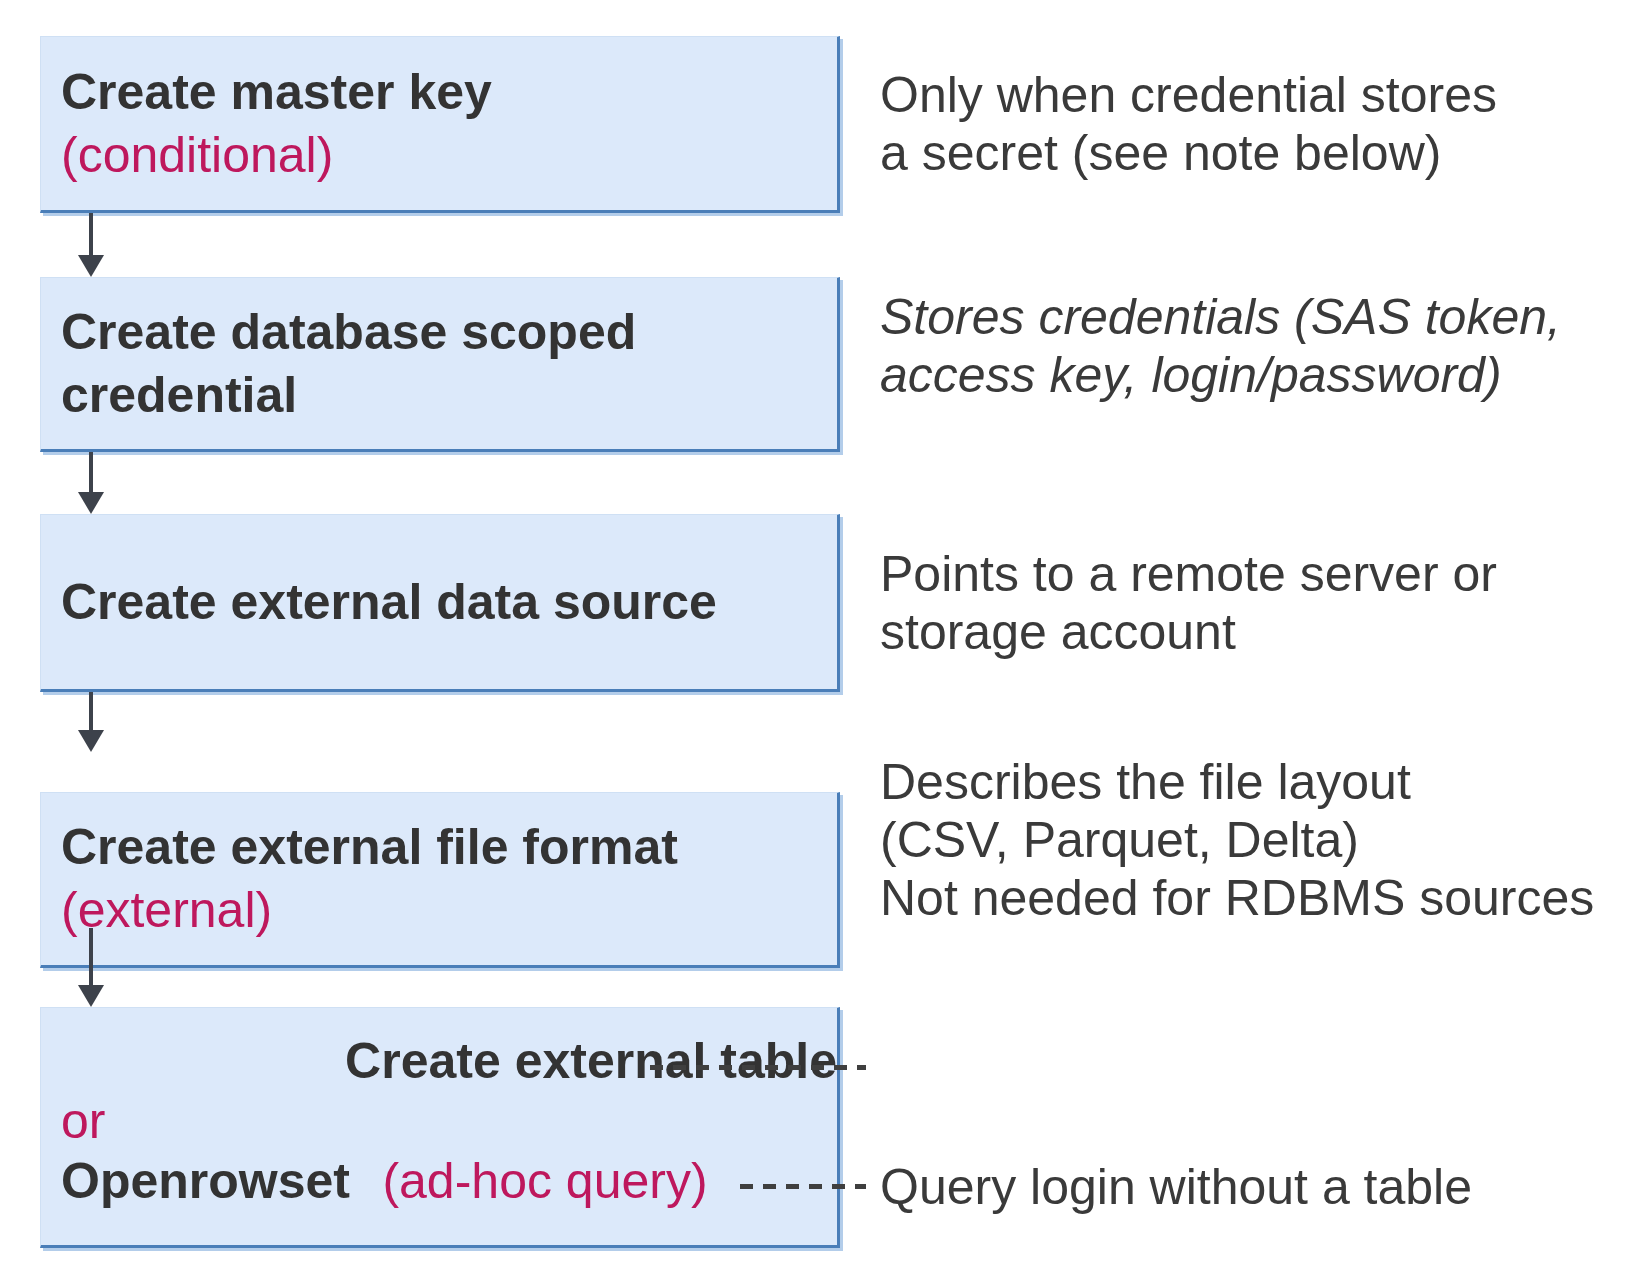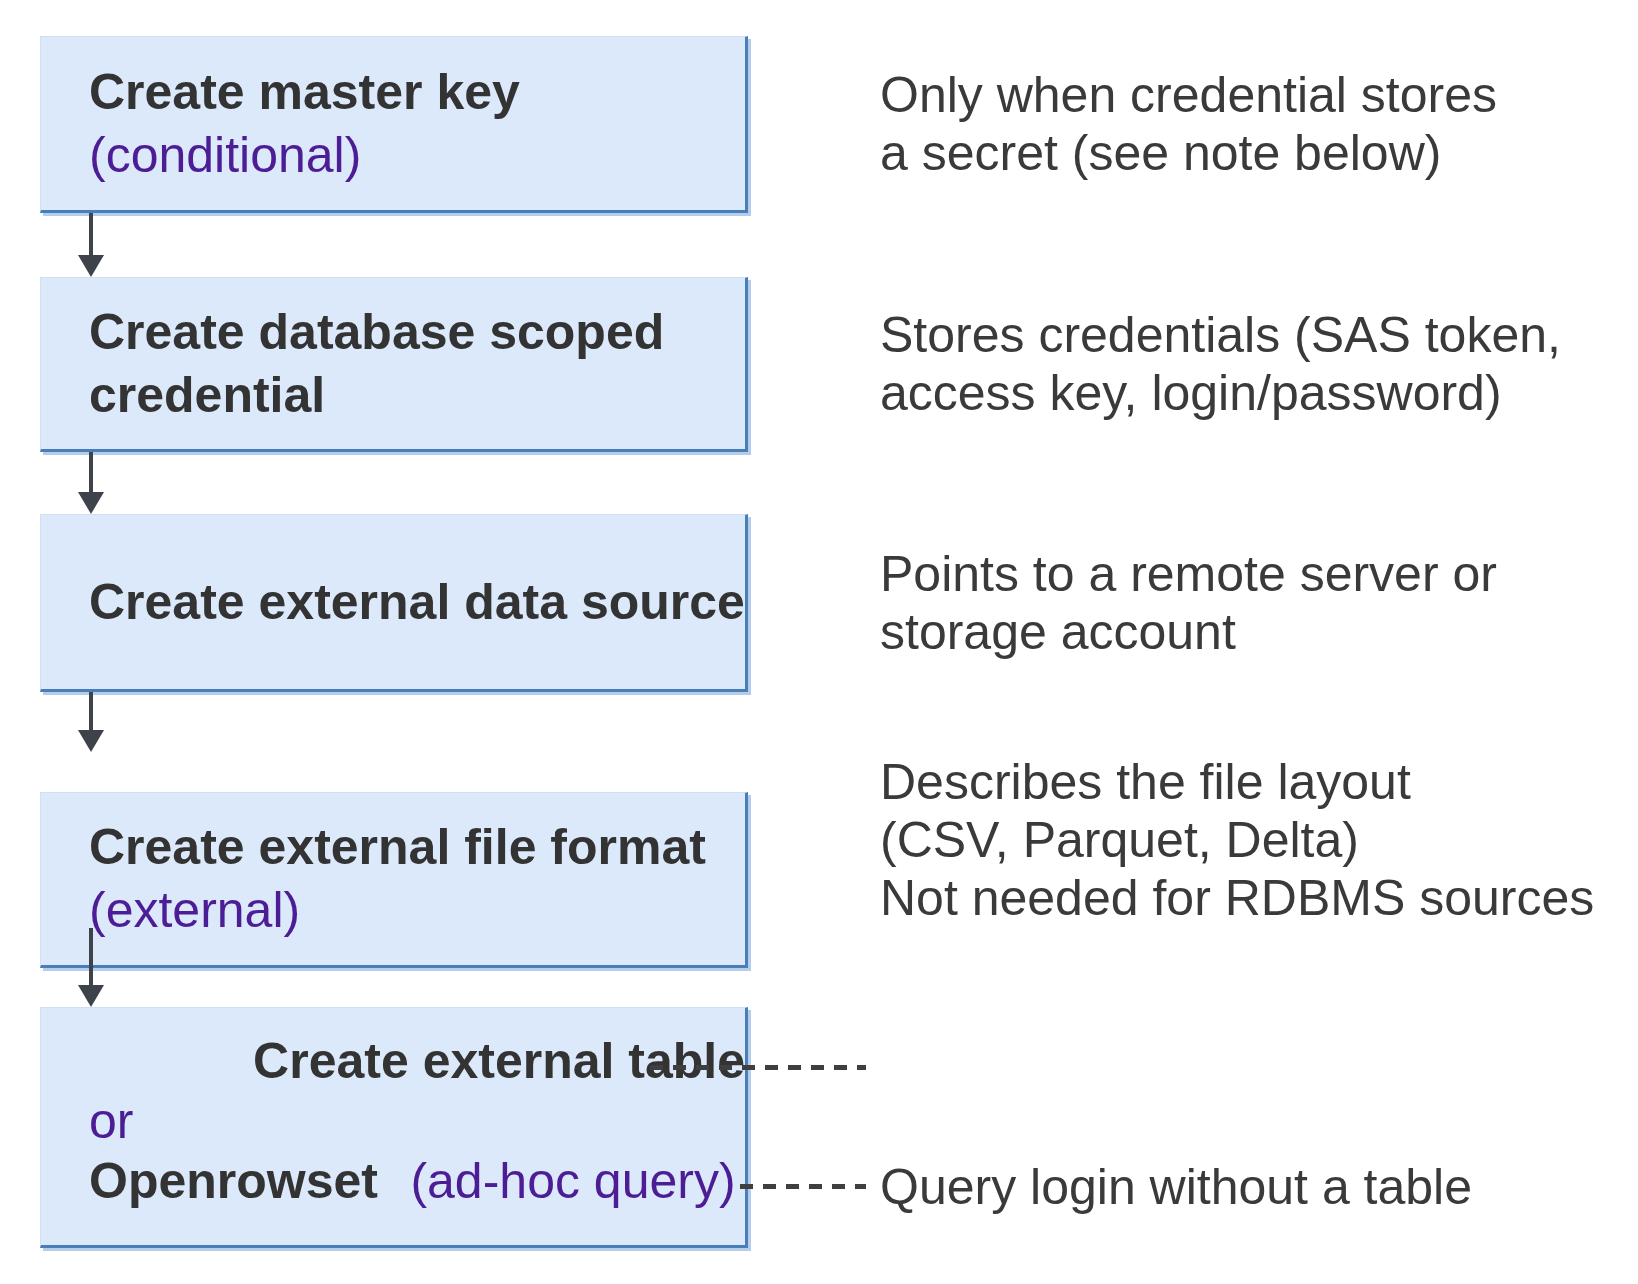--- a/index.html
+++ b/index.html
@@ -7,45 +7,45 @@
     position:relative;
     width:1638px; height:1284px;
     background:#ffffff;
     font-family:"Liberation Sans", sans-serif;
     color:#3a3a3a;
     overflow:hidden;
   }
   .box {
     position:absolute;
     left:40px;
-    width:708px;
+    width:800px;
     box-sizing:border-box;
     background:#dce9fa;
     border-top:1px solid #cfe0f4;
     border-left:1px solid #cfe0f4;
     border-right:3px solid #4a7eb8;
     border-bottom:3px solid #4a7eb8;
     box-shadow:3px 3px 0 0 #b3cdea;
     display:flex;
     flex-direction:column;
     justify-content:center;
-    padding-left:48px;
+    padding-left:20px;
   }
   .t-bold {
     font-size:50px;
     font-weight:bold;
     line-height:63px;
     color:#333333;
     white-space:nowrap;
   }
   .t-reg {
     font-size:50px;
     font-weight:normal;
     line-height:63px;
-    color:#4c1d95;
+    color:#be185d;
     white-space:nowrap;
   }
   .note {
     position:absolute;
     left:880px;
     font-size:50px;
     line-height:58px;
     color:#3a3a3a;
     white-space:nowrap;
   }
@@ -72,21 +72,21 @@
 
   <svg class="arrow" style="top:213px;" width="32" height="64" viewBox="0 0 32 64">
     <rect x="14" y="0" width="4" height="44" fill="#3d424b"></rect>
     <polygon points="3,42 29,42 16,64" fill="#3d424b"></polygon>
   </svg>
 
   <div class="box" style="top:277px; height:175px;">
     <div class="t-bold">Create database scoped</div>
     <div class="t-bold">credential</div>
   </div>
-  <div class="note" style="top:306px;">
+  <div class="note" style="top:288px;font-style:italic;">
     <div>Stores credentials (SAS token,</div>
     <div>access key, login/password)</div>
   </div>
 
   <svg class="arrow" style="top:452px;" width="32" height="62" viewBox="0 0 32 62">
     <rect x="14" y="0" width="4" height="42" fill="#3d424b"></rect>
     <polygon points="3,40 29,40 16,62" fill="#3d424b"></polygon>
   </svg>
 
   <div class="box" style="top:514px; height:178px;">

